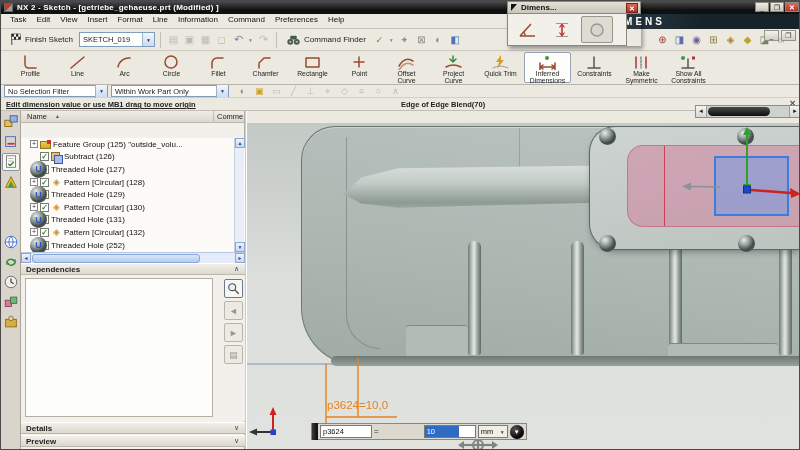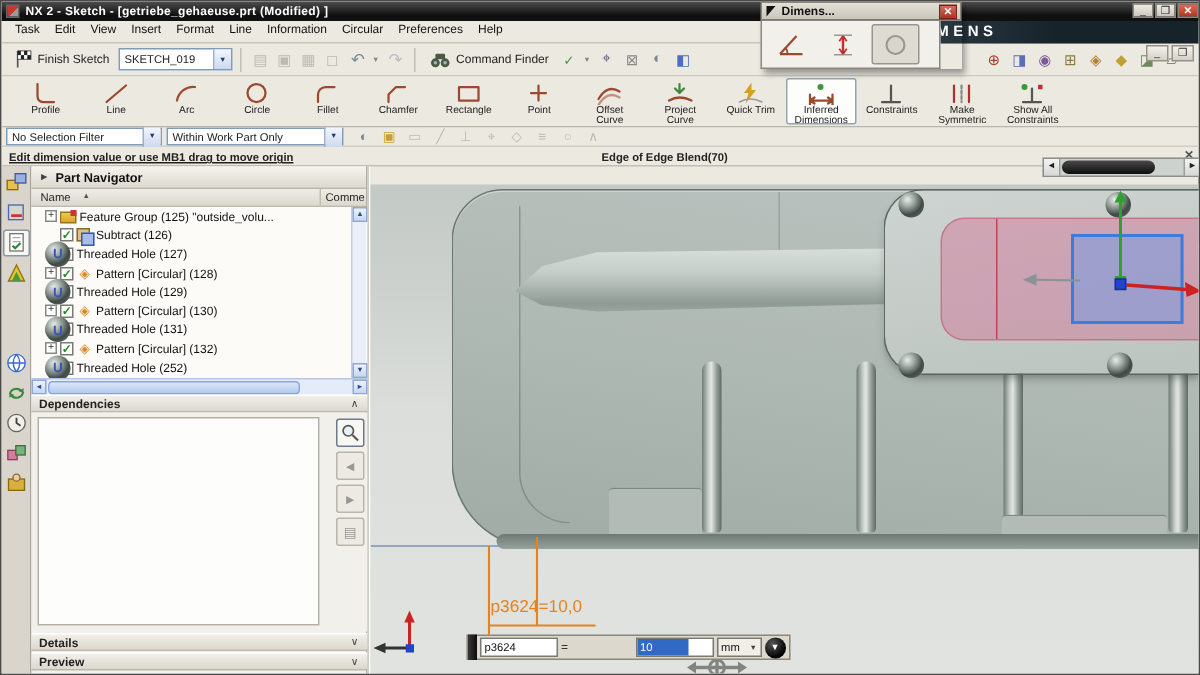--- a/index.html
+++ b/index.html
@@ -204,21 +204,21 @@
 
   <div class="menubar">
     <div id="menu-items" style="display:flex;">
         <span class="menu-item">Task</span>
         <span class="menu-item">Edit</span>
         <span class="menu-item">View</span>
         <span class="menu-item">Insert</span>
         <span class="menu-item">Format</span>
         <span class="menu-item">Line</span>
         <span class="menu-item">Information</span>
-        <span class="menu-item">Circular</span>
+        <span class="menu-item">Command</span>
         <span class="menu-item">Preferences</span>
         <span class="menu-item">Help</span>
       </div>
     <div class="brand-strip">
       <span class="brand-text">SIEMENS</span>
     </div>
   </div>
   <div class="child-btns">
     <span class="cbtn">_</span>
     <span class="cbtn">❐</span>
@@ -500,24 +500,20 @@
         </div>
         <div class="res-btn">
           <svg width="16" height="16" viewBox="0 0 18 18" stroke-width="1">
             <rect x="3" y="6" width="12" height="8.5" fill="#d8b040" stroke="#8a6a10"></rect>
             <circle cx="9" cy="5" r="2.6" fill="#e8d0a0" stroke="#8a6a30"></circle>
           </svg>
         </div>
       </div>
 
     <div class="navigator">
-      <div class="nav-header">
-        <span class="hicon">►</span>
-        <span>Part Navigator</span>
-      </div>
       <div class="nav-cols">
         <span class="col-name">Name</span>
         <span class="col-sort">▲</span>
         <span class="col-div"></span>
         <span class="col-comment">Comment</span>
       </div>
       <div class="tree" id="tree-rows">
           <div class="tree-row">
             <span class="plusbox">+</span>
             <span class="fticon group"></span>

